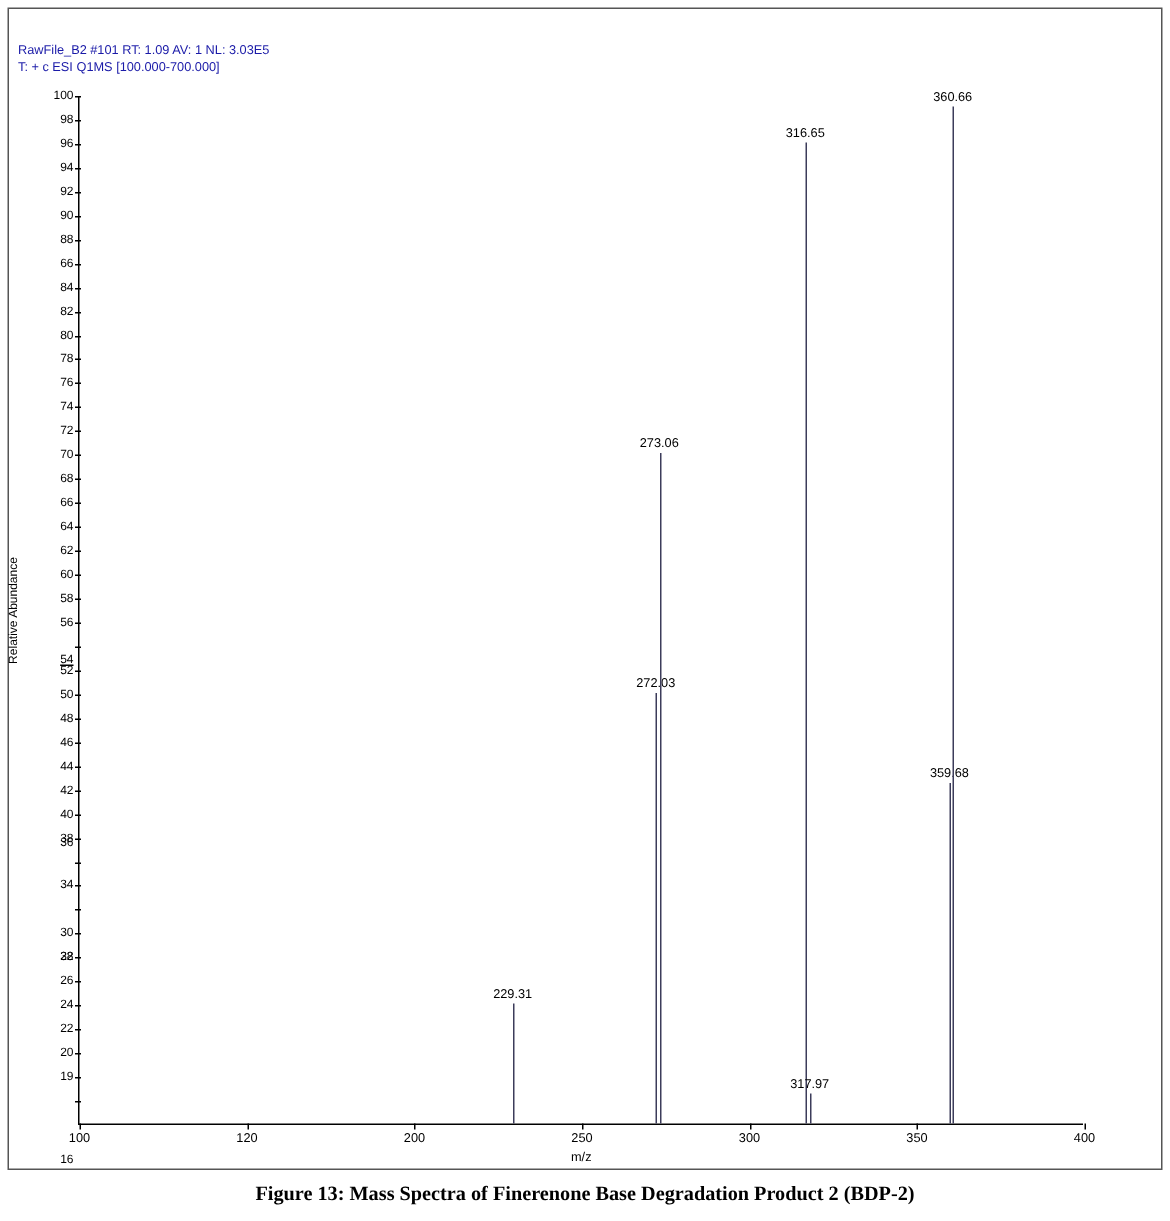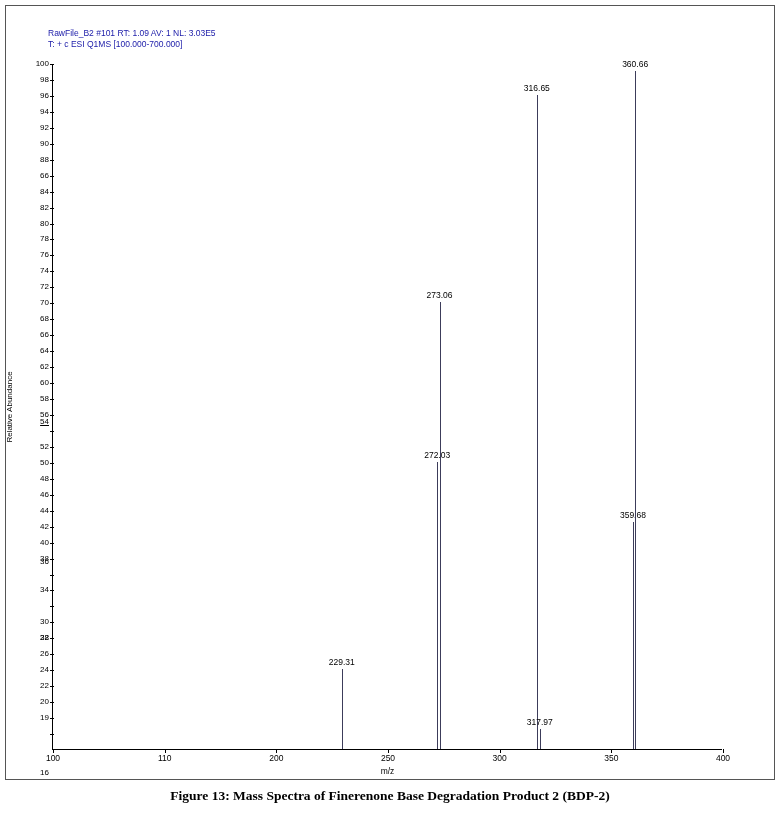--- a/index.html
+++ b/index.html
@@ -37,21 +37,20 @@
   .hdr-file { left:4px; }
   .hdr-date { left:310px; }
   .hdr-sample { left:500px; }
 
   .meta {
     position:absolute;
     left:6px; top:22px;
     font-size:8.5px;
     color:#1a1aa8;
     line-height:11px;
-    margin-left:36px;
   }
   .meta div { white-space:nowrap; }
 
   
   .plot-wrap {
     position:absolute;
     left:46px; top:58px;
     width:670px; height:686px;
   }
   .plot-box {
@@ -186,21 +185,21 @@
             <div class="ytick" style="top: 283.163px;">64</div>
             <div class="ytick-mark" style="top: 287.163px;"></div>
             <div class="ytick" style="top: 299.116px;">62</div>
             <div class="ytick-mark" style="top: 303.116px;"></div>
             <div class="ytick" style="top: 315.07px;">60</div>
             <div class="ytick-mark" style="top: 319.07px;"></div>
             <div class="ytick" style="top: 331.023px;">58</div>
             <div class="ytick-mark" style="top: 335.023px;"></div>
             <div class="ytick" style="top: 346.977px;">56</div>
             <div class="ytick-mark" style="top: 350.977px;"></div>
-            <div class="ytick" style="top: 354px; text-decoration: underline;">54</div>
+            <div class="ytick" style="top: 372px; text-decoration: underline;">54</div>
             <div class="ytick-mark" style="top: 366.93px;"></div>
             <div class="ytick" style="top: 378.884px;">52</div>
             <div class="ytick-mark" style="top: 382.884px;"></div>
             <div class="ytick" style="top: 394.837px;">50</div>
             <div class="ytick-mark" style="top: 398.837px;"></div>
             <div class="ytick" style="top: 410.791px;">48</div>
             <div class="ytick-mark" style="top: 414.791px;"></div>
             <div class="ytick" style="top: 426.744px;">46</div>
             <div class="ytick-mark" style="top: 430.744px;"></div>
             <div class="ytick" style="top: 442.698px; text-align: right;">44</div>
@@ -230,21 +229,21 @@
             <div class="ytick" style="top: 634.14px;">20</div>
             <div class="ytick-mark" style="top: 638.14px;"></div>
             <div class="ytick" style="top: 650.093px;">19</div>
             <div class="ytick-mark" style="top: 654.093px;"></div>
             <div class="ytick" style="top: 705px;">16</div>
             <div class="ytick-mark" style="top: 670.047px;"></div>
           </div>
         <div id="x-axis">
             <div class="xtick" style="left: 0px;">100</div>
             <div class="xtick-mark" style="left: 0px;"></div>
-            <div class="xtick" style="left: 111.667px;">110</div>
+            <div class="xtick" style="left: 111.667px;">120</div>
             <div class="xtick-mark" style="left: 111.667px;"></div>
             <div class="xtick" style="left: 223.333px;">200</div>
             <div class="xtick-mark" style="left: 223.333px;"></div>
             <div class="xtick" style="left: 335px;">250</div>
             <div class="xtick-mark" style="left: 335px;"></div>
             <div class="xtick" style="left: 446.667px;">300</div>
             <div class="xtick-mark" style="left: 446.667px;"></div>
             <div class="xtick" style="left: 558.333px;">350</div>
             <div class="xtick-mark" style="left: 558.333px;"></div>
             <div class="xtick" style="left: 670px;">400</div>

